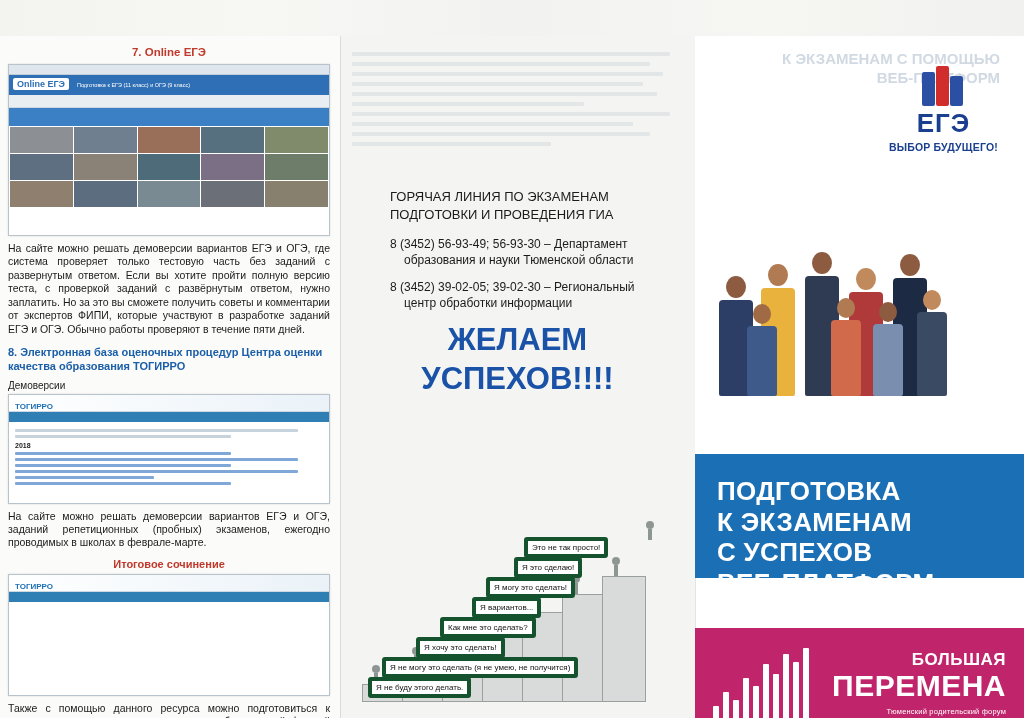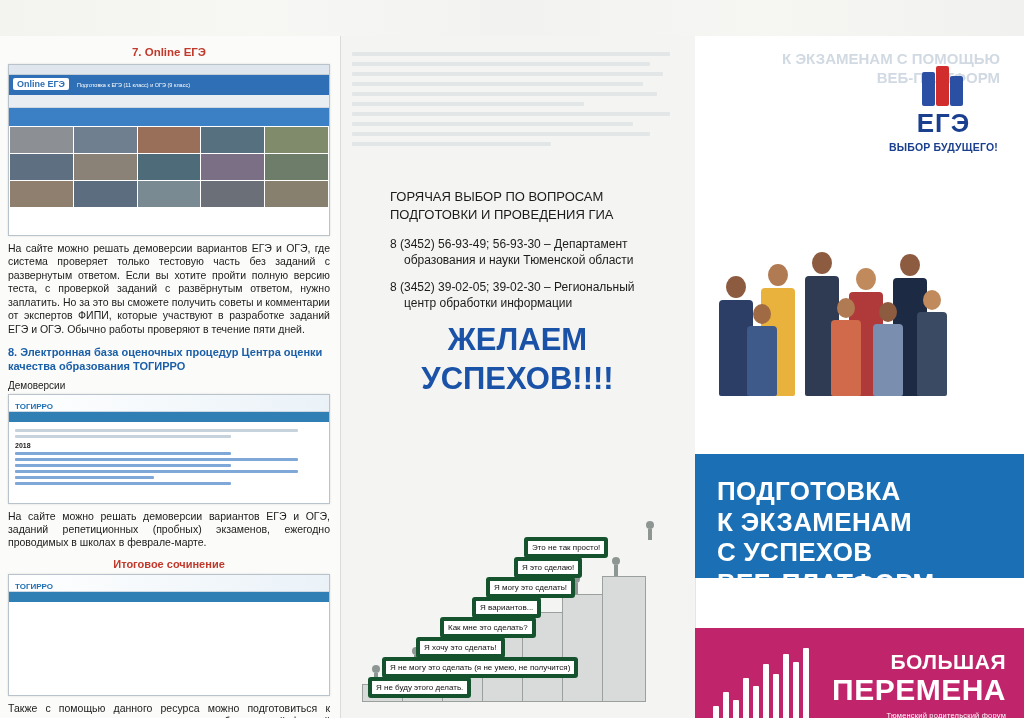--- a/index.html
+++ b/index.html
@@ -107,21 +107,21 @@
   .person .p-body{border-radius:4px 4px 2px 2px;}
   .blue-block{
     position:absolute;left:0;right:0;top:418px;height:124px;background:#1b6fb5;
     color:#fff;font-weight:bold;font-size:26px;line-height:1.18;
     padding:22px 0 0 22px;box-sizing:border-box;letter-spacing:.3px;
   }
   .pink-block{
     position:absolute;left:0;right:0;top:592px;bottom:0;background:#c0246a;color:#fff;
   }
   .pk-title{position:absolute;right:18px;top:22px;text-align:right;}
-  .pk-1{font-size:21px;font-weight:bold;letter-spacing:.5px;}
+  .pk-1{font-size:17px;font-weight:bold;letter-spacing:.5px;}
   .pk-2{font-size:30px;font-weight:bold;letter-spacing:.5px;line-height:1.05;}
   .pk-3{font-size:7.5px;margin-top:5px;letter-spacing:.2px;}
   .bars{position:absolute;left:18px;top:20px;height:78px;display:flex;align-items:flex-end;gap:4px;}
   .bars i{display:block;width:6px;background:#fff;border-radius:1px;}
   .seam{position:absolute;top:0;bottom:0;width:1px;background:rgba(0,0,0,.10);}
 </style>
 </head>
 <body>
 
 <div class="page">
@@ -206,21 +206,21 @@
         <div class="gl" style="width:88%"></div>
       <div class="gl" style="width:92%"></div>
         <div class="gl" style="width:70%"></div>
       <div class="gl" style="width:96%"></div>
         <div class="gl" style="width:85%"></div>
       <div class="gl" style="width:90%"></div>
         <div class="gl" style="width:60%"></div>
     </div>
 
     <div class="hot-title">
-      <div>ГОРЯЧАЯ ВЫБОР ПО ВОПРОСАМ</div>
+      <div>ГОРЯЧАЯ ЛИНИЯ ПО ЭКЗАМЕНАМ</div>
       <div>ПОДГОТОВКИ И ПРОВЕДЕНИЯ ГИА</div>
     </div>
 
     <div class="phone p1">
       <div>8 (3452) 56-93-49; 56-93-30 – Департамент</div>
       <div style="padding-left:14px">образования и науки Тюменской области</div>
     </div>
 
     <div class="phone p2">
       <div>8 (3452) 39-02-05; 39-02-30 – Региональный</div>

